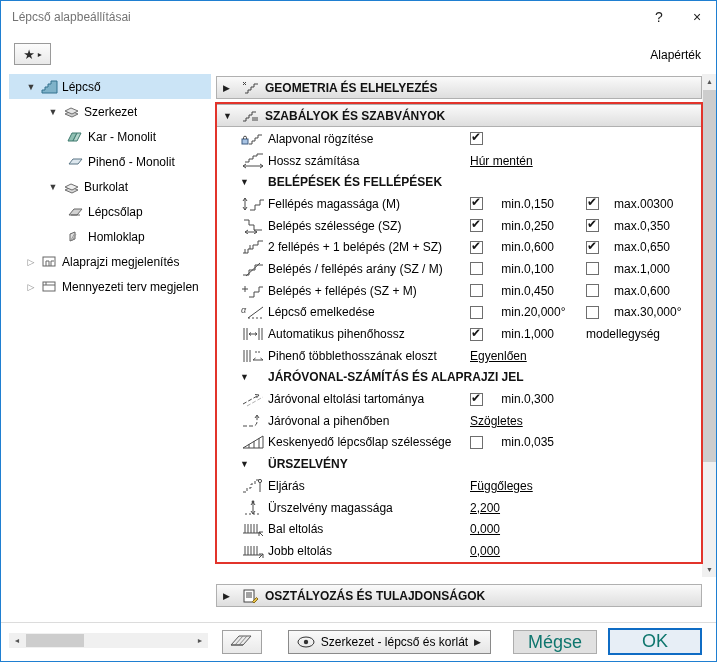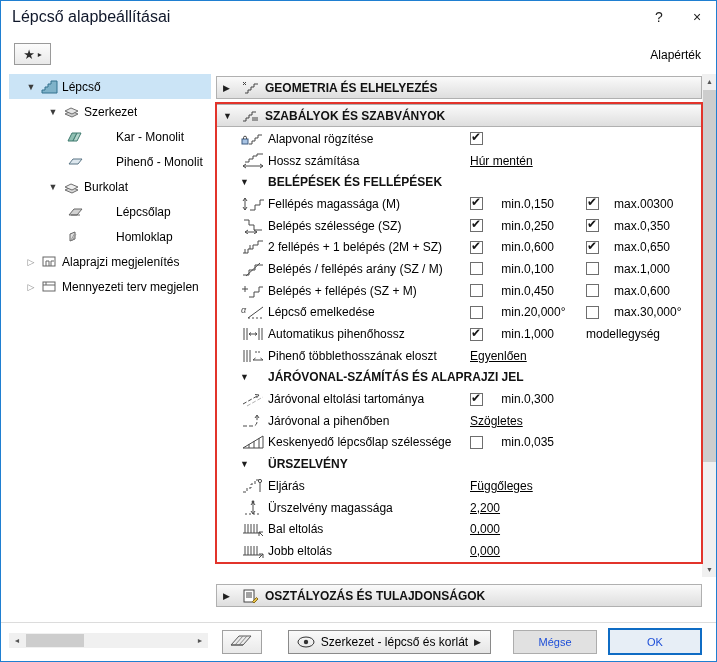--- a/index.html
+++ b/index.html
@@ -2,42 +2,42 @@
 <html><head>
 <meta charset="utf-8">
 <style>
   * { margin:0; padding:0; box-sizing:border-box; }
   html,body { font-family:"Liberation Sans", sans-serif; background:#ffffff; }
   .window { position:relative; width:717px; height:662px; background:#fff;
             border:1px solid #1f7fd1; overflow:hidden; }
 
   
   .titlebar { position:absolute; top:0; left:0; right:0; height:31px; display:flex; align-items:center; background:#fff; }
-  .title { margin-left:11px; font-size:16px; color:#0f172a; }
+  .title { margin-left:11px; font-size:12px; color:#737373; }
   .tb-btn { width:38px; height:31px; display:flex; align-items:center; justify-content:center;
             font-size:14px; color:#222; cursor:default; }
   .tb-help { margin-left:auto; }
 
   
   .fav-btn { position:absolute; left:13px; top:42px; width:37px; height:22px;
              border:1px solid #9a9a9a; background:linear-gradient(#fcfcfc,#e9e9e9);
              display:flex; align-items:center; justify-content:center; gap:3px; }
   .star { font-size:13px; color:#2c2c2c; line-height:1; }
   .fav-arrow { font-size:8px; color:#2c2c2c; }
   .default-label { position:absolute; right:15px; top:47px; font-size:12px; color:#000; }
 
   
   .sidebar { position:absolute; left:8px; top:73px; width:202px; height:552px; overflow:hidden; }
   .tree-row { height:25px; display:flex; align-items:center; font-size:12px; white-space:nowrap; cursor:default; }
   .tree-row.selected { background:#cbe4f6; }
   .tree-arrow { width:16px; flex:none; font-size:9px; color:#3c3c3c; text-align:center; }
   .tree-arrow.hollow { color:#8a8a8a; }
   .tree-icon { width:20px; flex:none; display:flex; justify-content:center; align-items:center; }
   .tree-label { margin-left:3px; overflow:hidden; }
-  .lvl0 { padding-left:14px; } .lvl1 { padding-left:36px; } .lvl2 { padding-left:56px;gap:28px; }
+  .lvl0 { padding-left:14px; } .lvl1 { padding-left:36px; } .lvl2 { padding-left:56px; }
 
   
   .hscroll { position:absolute; left:8px; top:632px; width:199px; height:15px; background:#f0f0f0; }
   .hs-btn { position:absolute; top:0; width:16px; height:15px; display:flex; align-items:center; justify-content:center;
             font-size:7px; color:#555; background:#f0f0f0; }
   .hs-left { left:0; } .hs-right { right:0; }
   .hs-thumb { position:absolute; left:17px; top:1px; width:58px; height:13px; background:#cdcdcd; }
 
   
   .main { position:absolute; left:215px; top:72px; width:486px; height:545px; }
@@ -77,21 +77,21 @@
 
   
   .footer-sep { position:absolute; left:0; top:621px; width:715px; border-top:1px solid #dcdcdc; }
   .eraser-btn { position:absolute; left:221px; top:629px; width:40px; height:24px; border:1px solid #a2a2a2;
                 background:linear-gradient(#fbfbfb,#e9e9e9); display:flex; align-items:center; justify-content:center; }
   .preview-btn { position:absolute; left:287px; top:629px; width:203px; height:24px; border:1px solid #8a8a8a;
                  background:linear-gradient(#fafafa,#e5e5e5); display:flex; align-items:center; }
   .eye-wrap { margin-left:8px; display:flex; align-items:center; }
   .preview-label { flex:1; text-align:center; font-size:12px; color:#000; }
   .preview-arrow { width:16px; flex:none; font-size:9px; color:#222; }
-  .btn { font-size:11px; color:#1d4ed8; display:flex; align-items:center; justify-content:center; cursor:default; }
+  .btn { font-size:18px; color:#0f766e; display:flex; align-items:center; justify-content:center; cursor:default; }
   .cancel-btn { position:absolute; left:512px; top:629px; width:84px; height:24px;
                 background:#e1e1e1; border:1px solid #adadad; }
   .ok-btn { position:absolute; left:607px; top:627px; width:94px; height:27px;
             background:#e7eef6; border:2px solid #0f6cc4; }
 </style>
 </head>
 <body>
 
 <div class="window">
 

